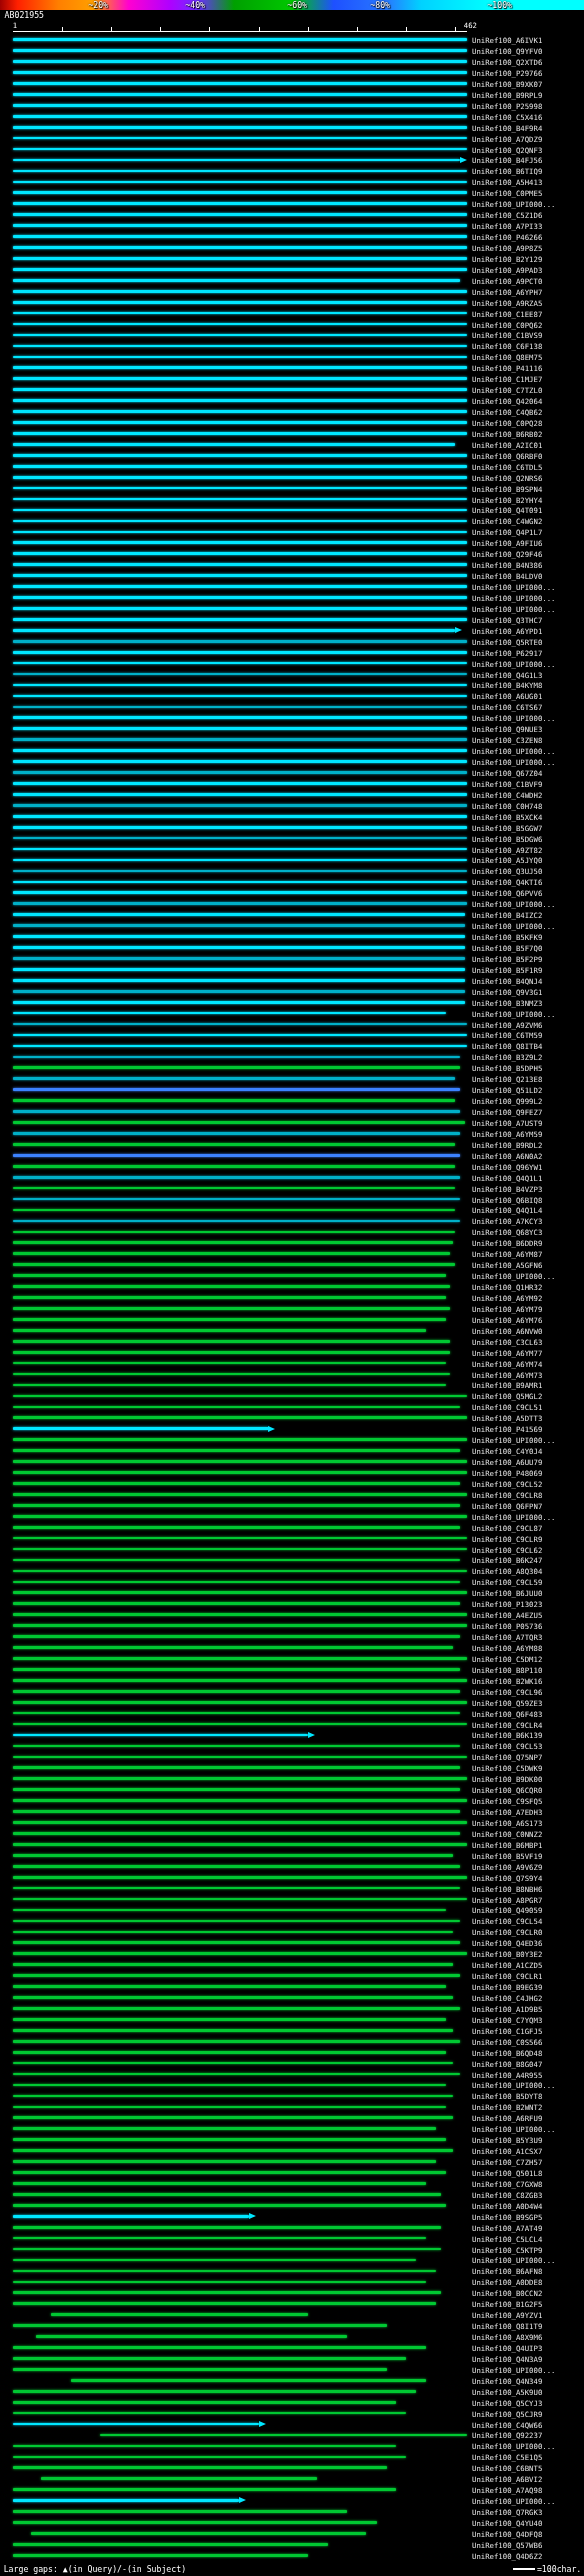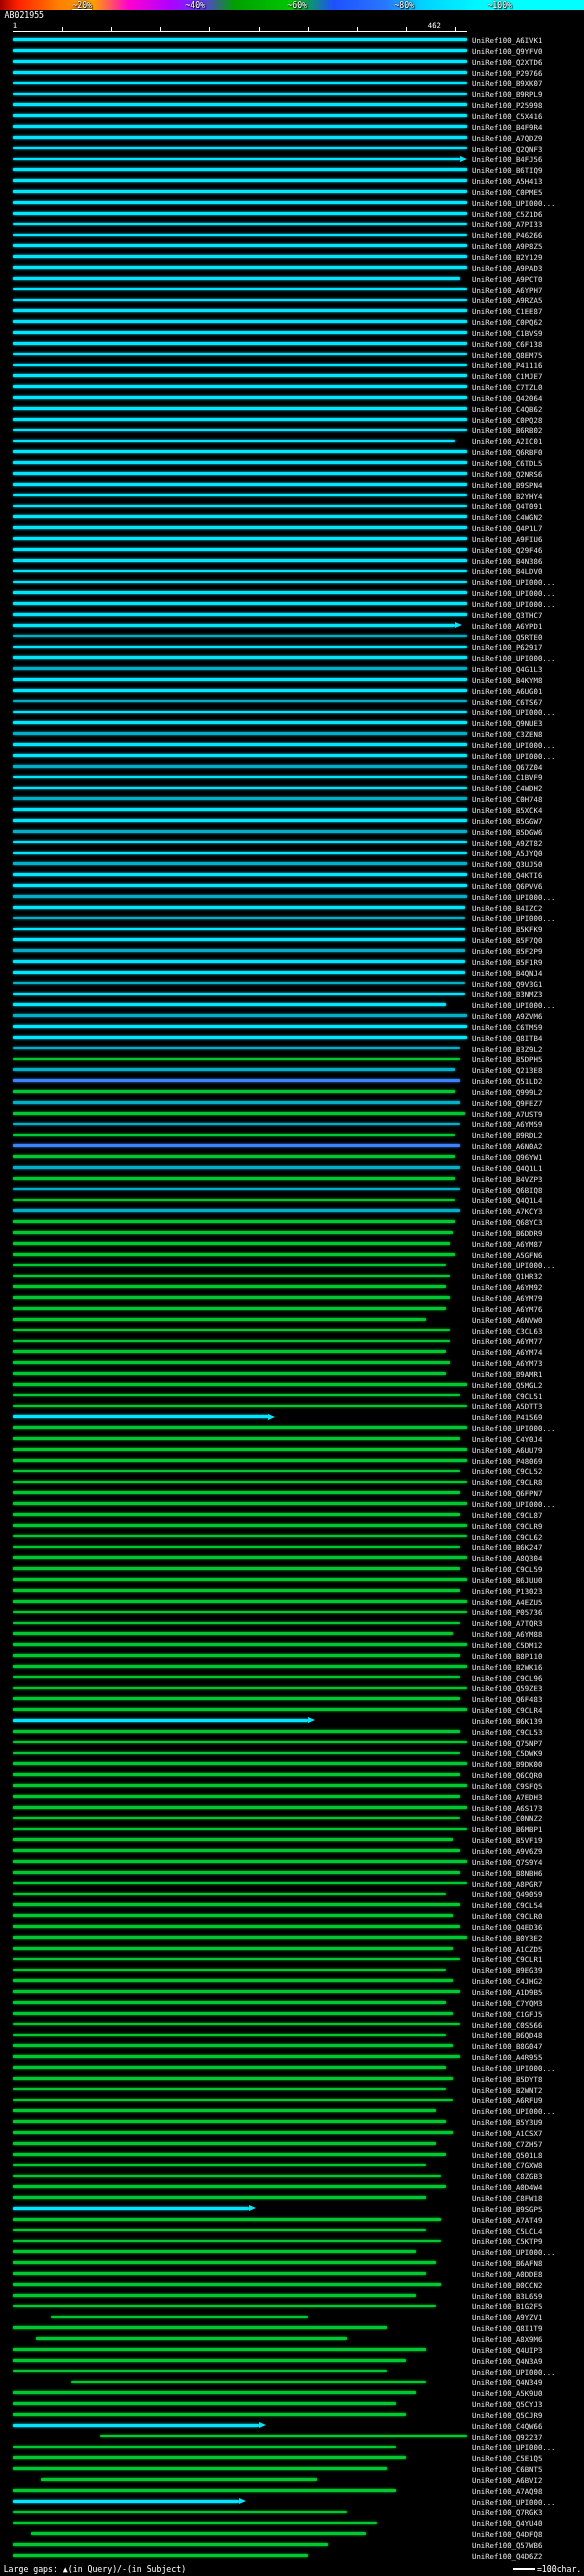--- a/index.html
+++ b/index.html
@@ -18,45 +18,45 @@
   .scale-lab{position:absolute;top:0;font-size:8.2px;line-height:10px;color:#fff;
     text-shadow:0 0 1.8px #000,0.9px 0.9px 0.9px #000;transform:translateX(-100%);white-space:nowrap;}
 
   .queryrow{height:11px;line-height:11px;padding-left:4.6px;font-size:8.2px;color:#fff;}
 
   .ruler{position:relative;height:13.7px;}
   .ruler .line{position:absolute;left:12.8px;width:454px;top:10px;height:0.9px;background:#fff;}
   .ruler .tick{position:absolute;top:6.4px;width:0.9px;height:3.7px;background:#fff;}
   .ruler .num{position:absolute;top:0;font-size:7.3px;color:#fff;line-height:9.1px;}
   .ruler .num.start{left:12.8px;}
-  .ruler .num.end{left:441px;transform:translateX(-100%);}
+  .ruler .num.end{left:477px;transform:translateX(-100%);}
 
   .plot{position:relative;height:2527px;display:flex;flex-direction:column;}
   .row{position:relative;flex:1 1 auto;}
   .bar{position:absolute;top:50%;margin-top:-1.8px;height:2.7px;border-radius:0.9px;}
   .ahead{position:absolute;top:50%;margin-top:-3.7px;width:0;height:0;
     border-top:3.7px solid transparent;border-bottom:3.7px solid transparent;}
   .hitlab{position:absolute;left:472px;top:50%;transform:translateY(-50%);
     font-size:7.3px;color:#e6e6e6;white-space:nowrap;letter-spacing:0;}
 
   .legend{height:14.6px;display:flex;justify-content:space-between;align-items:center;
     padding:0 3.7px;font-size:8.2px;color:#fff;}
   .legend .right{display:flex;align-items:center;gap:1.8px;}
   .dash-sample{display:inline-block;width:22px;height:1.8px;background:#fff;}
 </style>
 </head>
 <body>
 
 <div class="graphic">
 
   <div class="scalebar" id="scalebar">
-      <span class="scale-lab" style="left: 92px; text-decoration: underline;">~20%</span>
+      <span class="scale-lab" style="left: 108px;">~20%</span>
       <span class="scale-lab" style="left: 205px;">~40%</span>
       <span class="scale-lab" style="left: 307px;">~60%</span>
-      <span class="scale-lab" style="left: 414px; text-align: center;">~80%</span>
+      <span class="scale-lab" style="left: 390px; text-align: center;">~80%</span>
       <span class="scale-lab" style="left: 512px;">~100%</span>
     </div>
 
   <div class="queryrow">AB021955</div>
 
   <div class="ruler" id="ruler">
     <span class="num start">1</span>
     <span class="num end">462</span>
     <div class="line"></div>
   <div class="tick" style="left: 62px;"></div>
@@ -865,24 +865,20 @@
       </div>
       <div class="row">
         <div class="bar" style="left: 12.8px; width: 428px; background: rgb(0, 200, 50); box-shadow: rgb(0, 200, 50) 0px 0px 2.7px;"></div>
         <span class="hitlab">UniRef100_C8ZGB3</span>
       </div>
       <div class="row">
         <div class="bar" style="left: 12.8px; width: 433px; background: rgb(0, 200, 50); box-shadow: rgb(0, 200, 50) 0px 0px 2.7px;"></div>
         <span class="hitlab">UniRef100_A0D4W4</span>
       </div>
       <div class="row">
-        <div class="bar" style="left: 12.8px; width: 413px; background: rgb(0, 200, 50); box-shadow: rgb(0, 200, 50) 0px 0px 2.7px;"></div>
-        <span class="hitlab">UniRef100_C8FW18</span>
-      </div>
-      <div class="row">
         <div class="bar" style="left: 12.8px; width: 236px; background: rgb(0, 230, 255); box-shadow: rgb(0, 230, 255) 0px 0px 2.7px;"></div>
         <div class="ahead" style="left: 249px; border-left: 7.3px solid rgb(0, 230, 255);"></div>
         <span class="hitlab">UniRef100_B9SGP5</span>
       </div>
       <div class="row">
         <div class="bar" style="left: 12.8px; width: 428px; background: rgb(0, 200, 50); box-shadow: rgb(0, 200, 50) 0px 0px 2.7px;"></div>
         <span class="hitlab">UniRef100_A7AT49</span>
       </div>
       <div class="row">
         <div class="bar" style="left: 12.8px; width: 413px; background: rgb(0, 200, 50); box-shadow: rgb(0, 200, 50) 0px 0px 2.7px;"></div>
@@ -900,24 +896,20 @@
         <div class="bar" style="left: 12.8px; width: 423px; background: rgb(0, 200, 50); box-shadow: rgb(0, 200, 50) 0px 0px 2.7px;"></div>
         <span class="hitlab">UniRef100_B6AFN8</span>
       </div>
       <div class="row">
         <div class="bar" style="left: 12.8px; width: 413px; background: rgb(0, 200, 50); box-shadow: rgb(0, 200, 50) 0px 0px 2.7px;"></div>
         <span class="hitlab">UniRef100_A0DDE8</span>
       </div>
       <div class="row">
         <div class="bar" style="left: 12.8px; width: 428px; background: rgb(0, 200, 50); box-shadow: rgb(0, 200, 50) 0px 0px 2.7px;"></div>
         <span class="hitlab">UniRef100_B0CCN2</span>
-      </div>
-      <div class="row">
-        <div class="bar" style="left: 12.8px; width: 403px; background: rgb(0, 200, 50); box-shadow: rgb(0, 200, 50) 0px 0px 2.7px;"></div>
-        <span class="hitlab">UniRef100_B3L659</span>
       </div>
       <div class="row">
         <div class="bar" style="left: 12.8px; width: 423px; background: rgb(0, 200, 50); box-shadow: rgb(0, 200, 50) 0px 0px 2.7px;"></div>
         <span class="hitlab">UniRef100_B1G2F5</span>
       </div>
       <div class="row">
         <div class="bar" style="left: 51px; width: 257px; background: rgb(0, 200, 50); box-shadow: rgb(0, 200, 50) 0px 0px 2.7px;"></div>
         <span class="hitlab">UniRef100_A9YZV1</span>
       </div>
       <div class="row">

